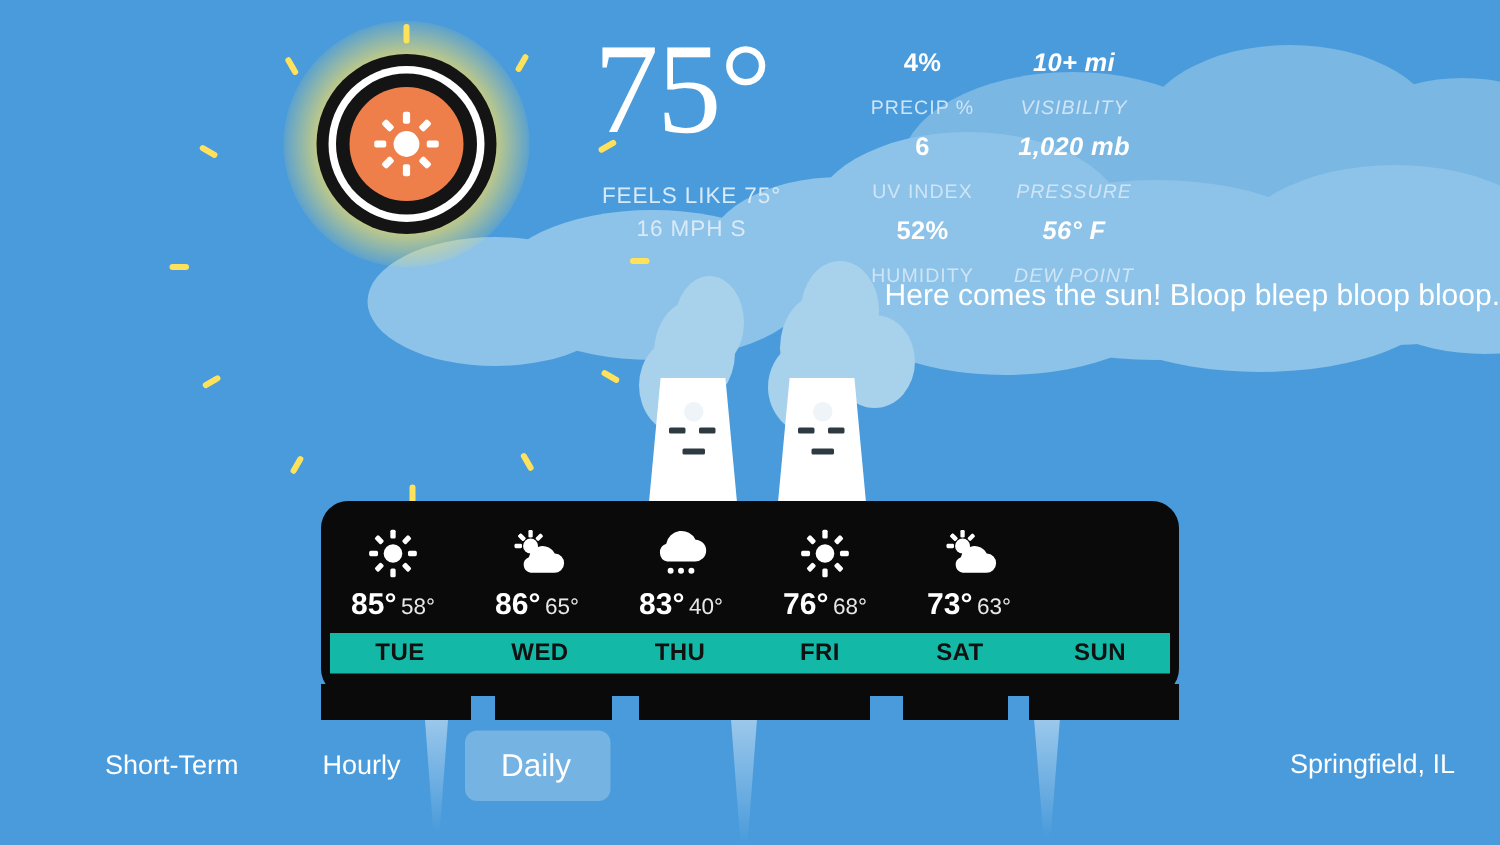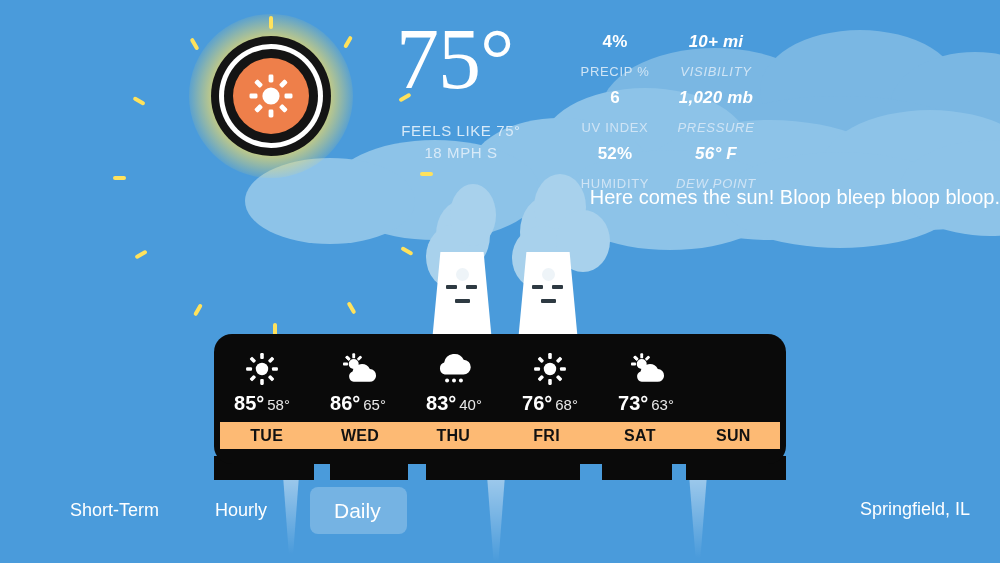--- a/index.html
+++ b/index.html
@@ -69,21 +69,21 @@
   #days { position:absolute; left:0; top:0; width:480px; height:130px;
           display:flex; }
   .day { flex:1; position:relative; }
   .day-icon { position:absolute; left:0; top:14px; width:100%; height:42px;
               display:flex; align-items:center; justify-content:center; }
   .day-temps { position:absolute; left:0; top:58px; width:100%; text-align:center;
                color:#fff; }
   .hi { font-size:20px; font-weight:bold; }
   .lo { font-size:15px; color:#e8e8e8; margin-left:3px; }
   #daystrip { position:absolute; left:6px; top:88px; width:560px; height:27px;
-              background:#fdba74; display:flex; }
+              background:#14b8a6; display:flex; }
   .dayname { flex:1; text-align:center; font-size:16px; font-weight:bold;
              color:#111; line-height:27px; letter-spacing:.3px; }
 
   
   .navitem { position:absolute; font-size:18px; color:#ffffff; }
   #nav-daily-pill { position:absolute; left:310px; top:487px; width:97px; height:47px;
                     background:rgba(255,255,255,.24); border-radius:8px; }
   #location { position:absolute; right:30px; top:499px; font-size:18px; color:#ffffff; }
 </style>
 </head>
@@ -173,21 +173,21 @@
             </svg>
           </div>
         </div>
       </div>
     </div>
   </div>
 
   <div id="temp">75°</div>
   <div id="feels">
     <div>FEELS LIKE 75°</div>
-    <div>18 MPH S</div>
+    <div>16 MPH S</div>
   </div>
 
   <div class="statcol" style="left:560px; top:32px; width:110px;">
     <div class="statgroup">
       <div class="stat-val">4%</div>
       <div class="stat-lbl">PRECIP %</div>
     </div>
     <div class="statgroup">
       <div class="stat-val">6</div>
       <div class="stat-lbl">UV INDEX</div>

